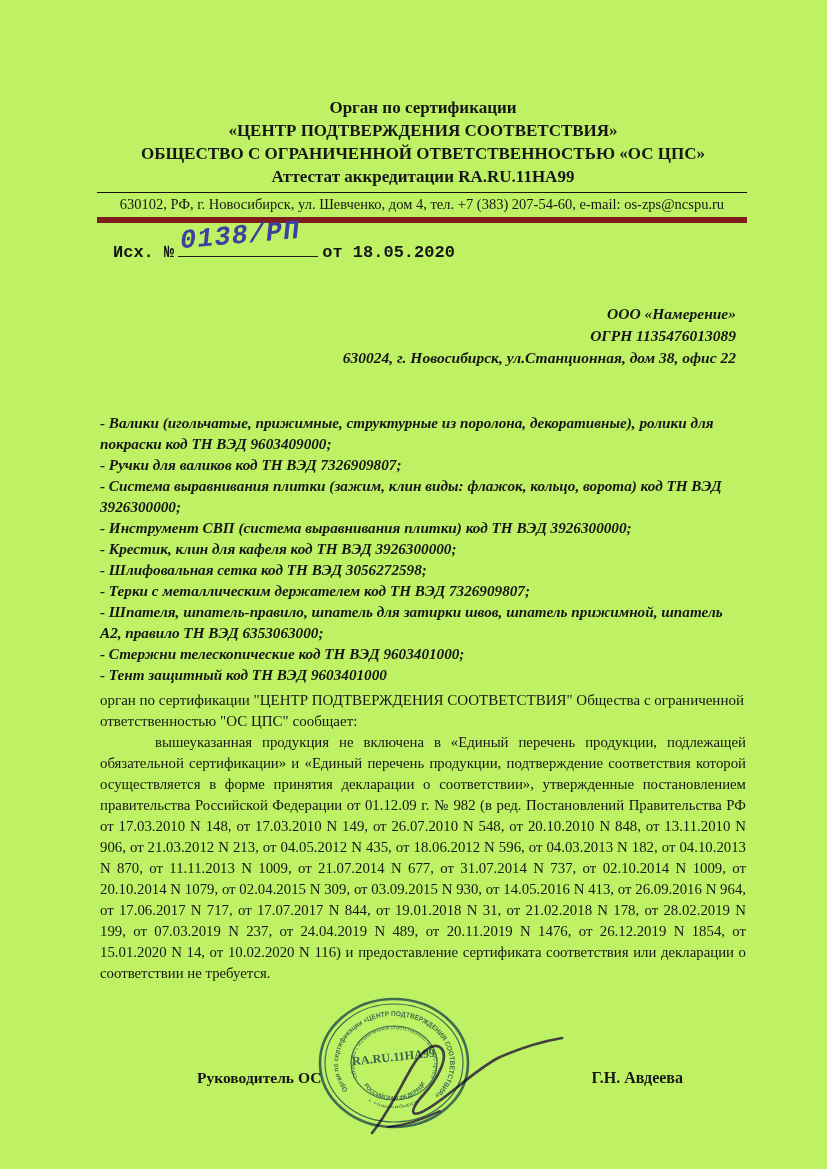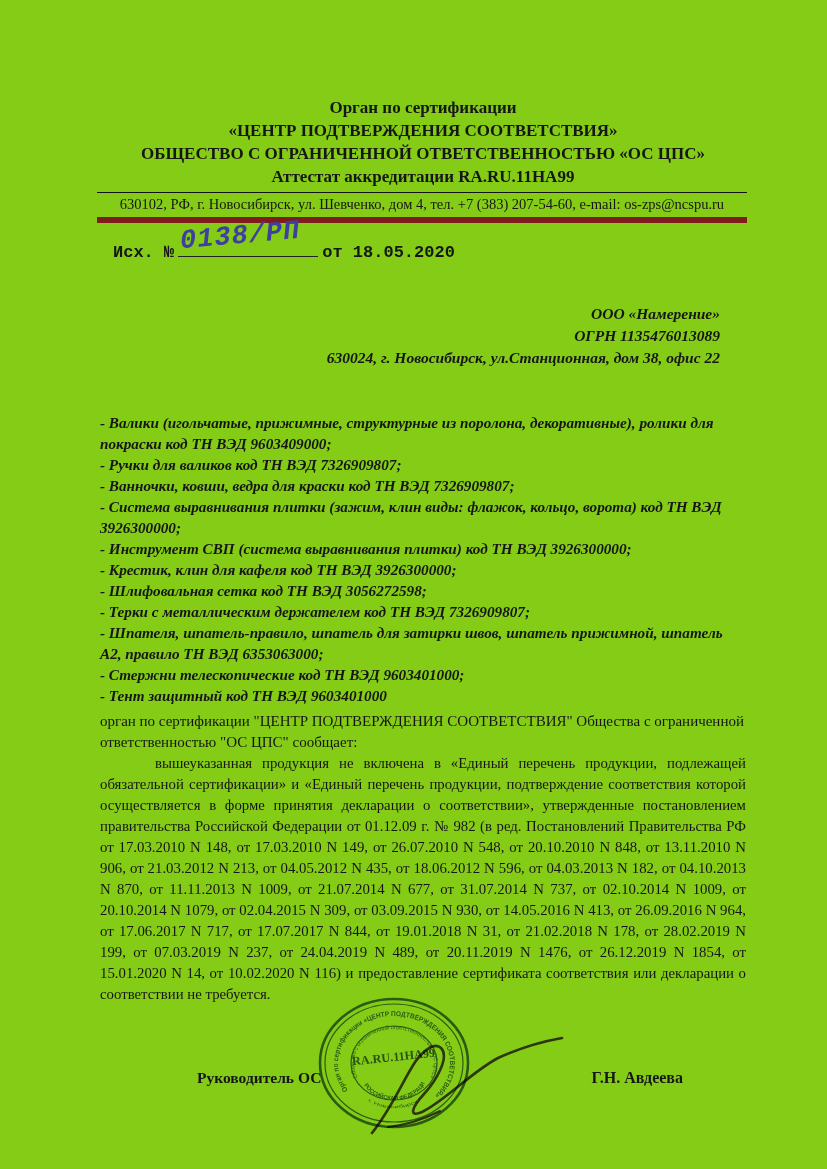--- a/index.html
+++ b/index.html
@@ -1,31 +1,31 @@
 <!DOCTYPE html>
 <html lang="ru"><head>
 <meta charset="utf-8">
 <style>
   html,body{margin:0;padding:0;background:#ffffff;}
   .page{
-    position:relative;width:827px;height:1169px;background:#84cc16;
+    position:relative;width:827px;height:1169px;background:#bef264;
     font-family:"Liberation Serif","DejaVu Serif",serif;color:#161616;overflow:hidden;
   }
   .hdr{position:absolute;left:100px;top:96px;width:646px;text-align:center;
        font-weight:bold;font-size:17px;line-height:23px;}
   .rulebox{position:absolute;left:97px;top:192px;width:650px;border-top:1.5px solid #111;
        border-bottom:6px solid #7f1d1d;}
   .contact{font-size:14.5px;text-align:center;padding:2px 0 3px 0;line-height:19px;}
   .refline{position:absolute;left:113px;top:237px;font-weight:bold;font-size:17px;font-family:Liberation Mono, monospace;}
   .ref-ul{display:inline-block;width:140px;border-bottom:1.6px solid #222;height:19px;
        position:relative;vertical-align:baseline;margin:0 4px;}
   .hand{position:absolute;left:2px;top:-16px;color:#3f3f9f;font-style:italic;
        font-weight:bold;font-size:27px;white-space:nowrap;
        transform:rotate(-5deg);letter-spacing:1px;}
-  .addr{position:absolute;right:107px;top:303px;text-align:right;font-weight:bold;
+  .addr{position:absolute;right:91px;top:303px;text-align:right;font-weight:bold;
        font-style:italic;font-size:15.5px;line-height:22px;}
   .bodytext{position:absolute;left:100px;top:412px;width:646px;font-size:15px;line-height:21px;}
   .bodytext p{margin:0;}
   .ind{text-indent:55px;}
   .prod p{font-weight:bold;font-style:italic;font-size:15.2px;}
   .st1{margin-top:5px !important;}
   .st2{text-align:justify;text-indent:55px;font-size:14.8px;}
   .sigrow{position:absolute;left:100px;top:1069px;width:646px;display:flex;
        justify-content:space-between;font-weight:bold;font-size:15.5px;}
   .sigrow .t{margin-left:97px;}
@@ -58,21 +58,20 @@
   <div class="addr">
     <div>ООО «Намерение»</div>
     <div>ОГРН 1135476013089</div>
     <div>630024, г. Новосибирск, ул.Станционная, дом 38, офис 22</div>
   </div>
 
   <div class="bodytext">
     <div class="prod">
       <p>- Валики (игольчатые, прижимные, структурные из поролона, декоративные), ролики для покраски код ТН ВЭД 9603409000;</p>
       <p>- Ручки для валиков код ТН ВЭД 7326909807;</p>
-      <p>- Ванночки, ковши, ведра для краски код ТН ВЭД 7326909807;</p>
       <p>- Система выравнивания плитки (зажим, клин виды: флажок, кольцо, ворота) код ТН ВЭД 3926300000;</p>
       <p>- Инструмент СВП (система выравнивания плитки) код ТН ВЭД 3926300000;</p>
       <p>- Крестик, клин для кафеля код ТН ВЭД 3926300000;</p>
       <p>- Шлифовальная сетка код ТН ВЭД 3056272598;</p>
       <p>- Терки с металлическим держателем код ТН ВЭД 7326909807;</p>
       <p>- Шпателя, шпатель-правило, шпатель для затирки швов, шпатель прижимной, шпатель А2, правило ТН ВЭД 6353063000;</p>
       <p>- Стержни телескопические код ТН ВЭД 9603401000;</p>
       <p>- Тент защитный код ТН ВЭД 9603401000</p>
     </div>
     <p class="st1">орган по сертификации "ЦЕНТР ПОДТВЕРЖДЕНИЯ СООТВЕТСТВИЯ" Общества с ограниченной ответственностью "ОС ЦПС" сообщает:</p>

